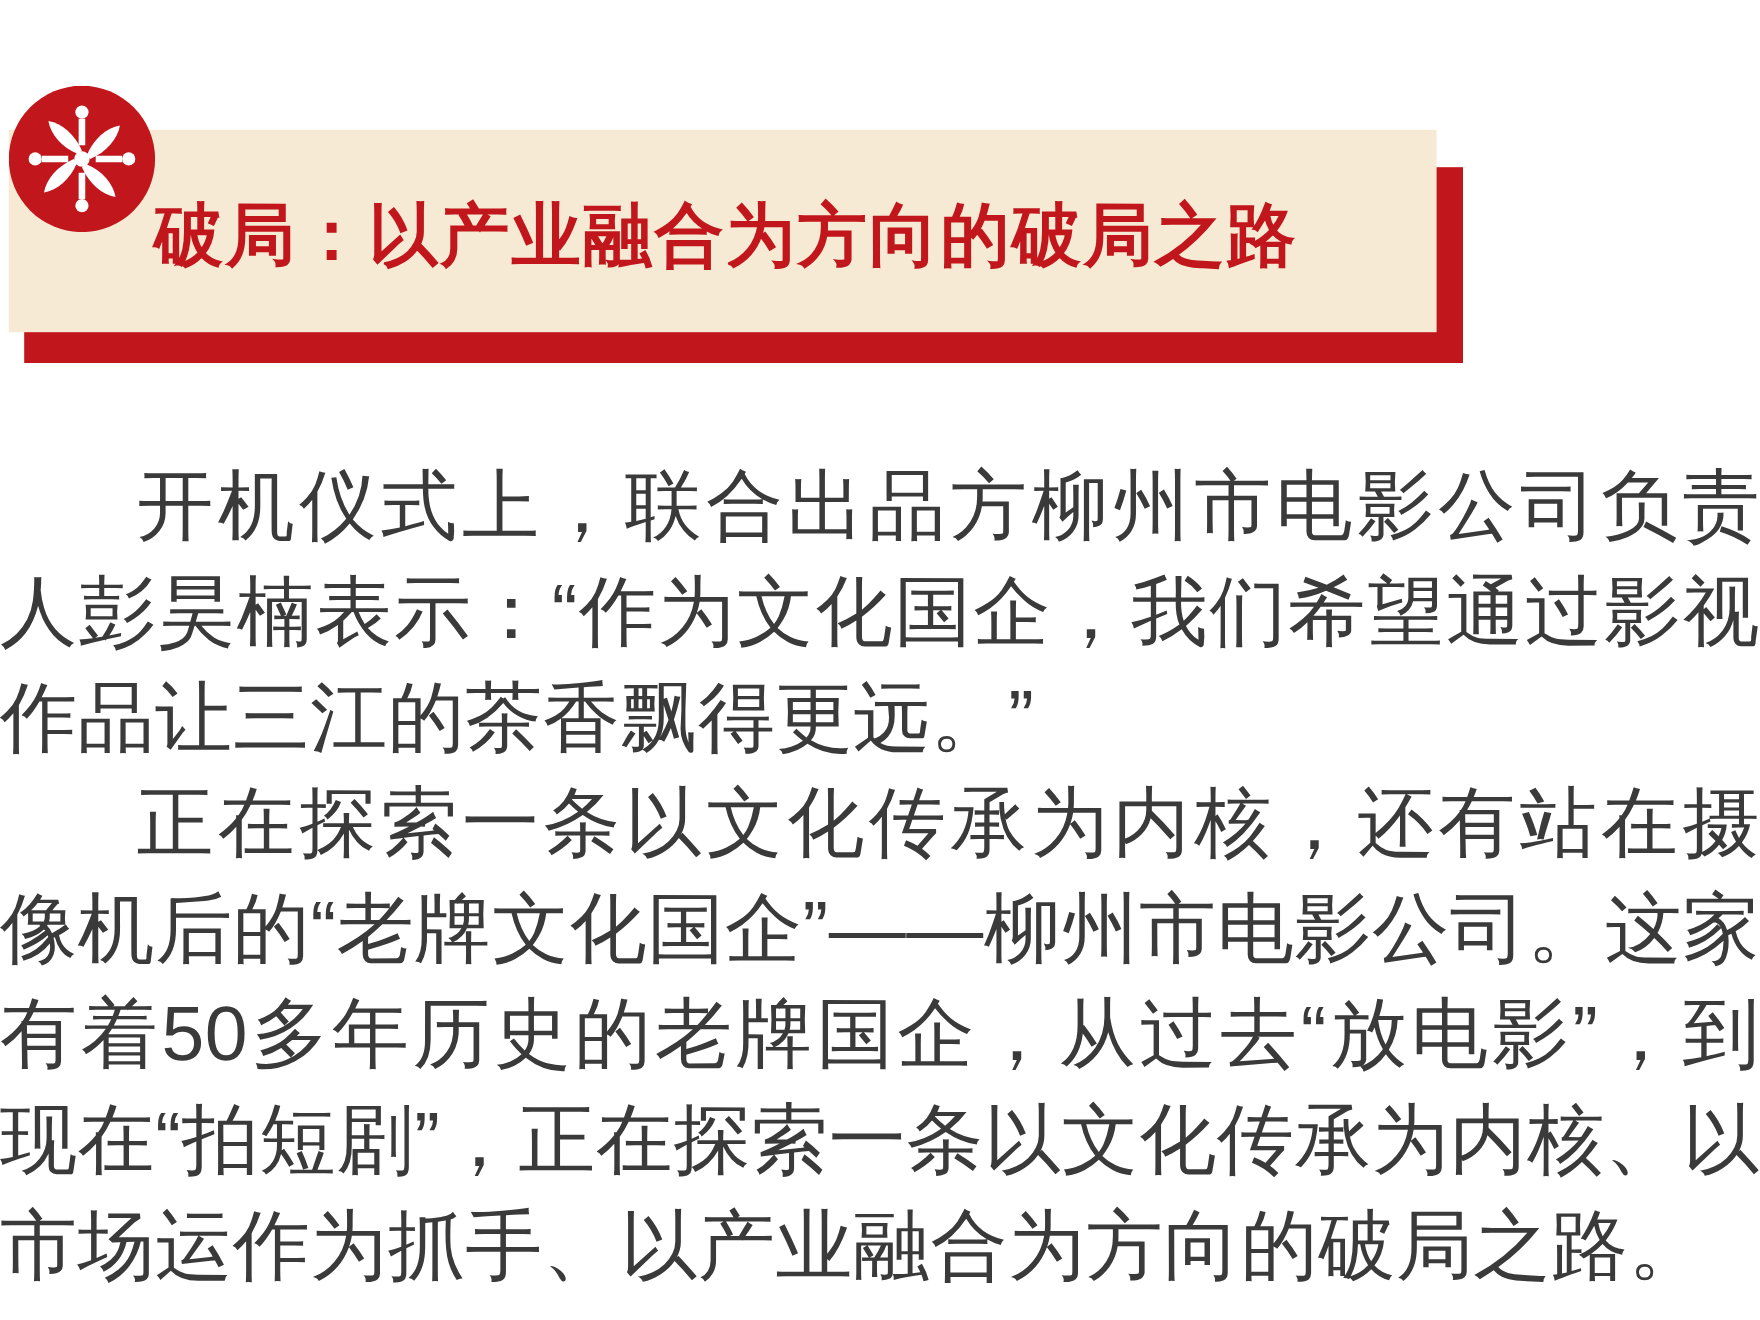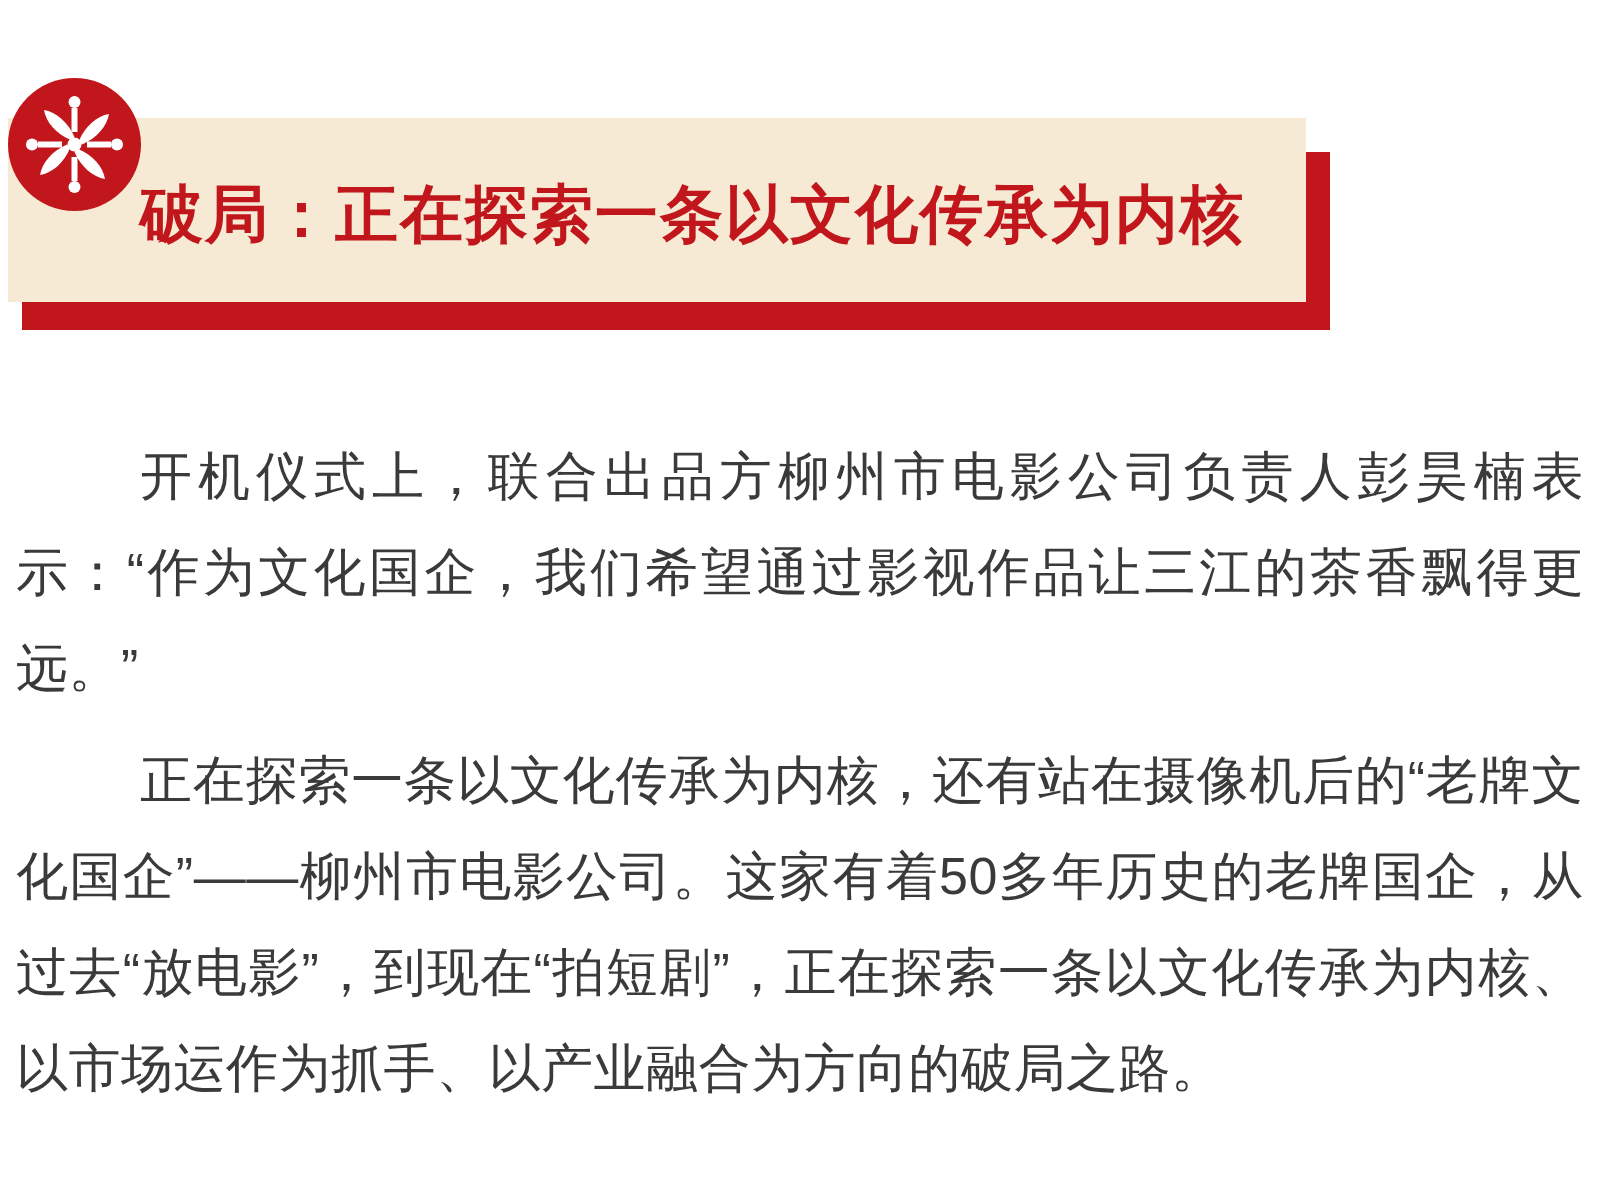--- a/index.html
+++ b/index.html
@@ -63,23 +63,23 @@
   }
 
   
   .article {
     position: absolute;
     left: 0px;
     top: 412px;
     width: 1600px;
   }
   .article p {
-    margin: 16px;
+    margin: 0;
     padding: 0;
-    font-size: 52px;
+    font-size: 70px;
     line-height: 96px;
     letter-spacing: 0.5px;
     color: #3a3a3a;
     text-align: justify;
     text-align-last: left;
     font-weight: 400;
   }
   .indent {
     text-indent: 124px;
   }
@@ -110,19 +110,19 @@
         <path d="M79 63.5 h24 v6 h-24 Z"></path>
 
         <circle cx="66.5" cy="24" r="6"></circle>
         <circle cx="66.5" cy="109" r="6"></circle>
         <circle cx="24" cy="66.5" r="6"></circle>
         <circle cx="109" cy="66.5" r="6"></circle>
       </g>
     </svg>
   </div>
 
-  <div class="header-title">破局：正在探索一条以文化传承为内核</div>
+  <div class="header-title">破局：以产业融合为方向的破局之路</div>
 </div>
 
 <div class="article">
   <p class="indent">开机仪式上，联合出品方柳州市电影公司负责人彭昊楠表示：“作为文化国企，我们希望通过影视作品让三江的茶香飘得更远。”</p>
   <p class="indent">正在探索一条以文化传承为内核，还有站在摄像机后的“老牌文化国企”——柳州市电影公司。这家有着50多年历史的老牌国企，从过去“放电影”，到现在“拍短剧”，正在探索一条以文化传承为内核、以市场运作为抓手、以产业融合为方向的破局之路。</p>
 </div>
 
 </body></html>

